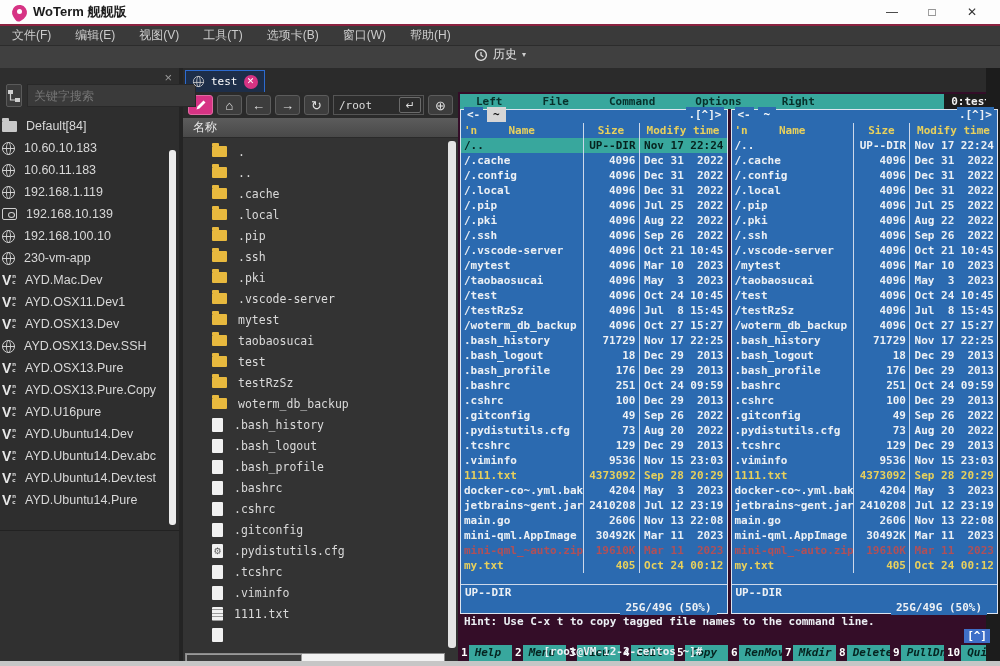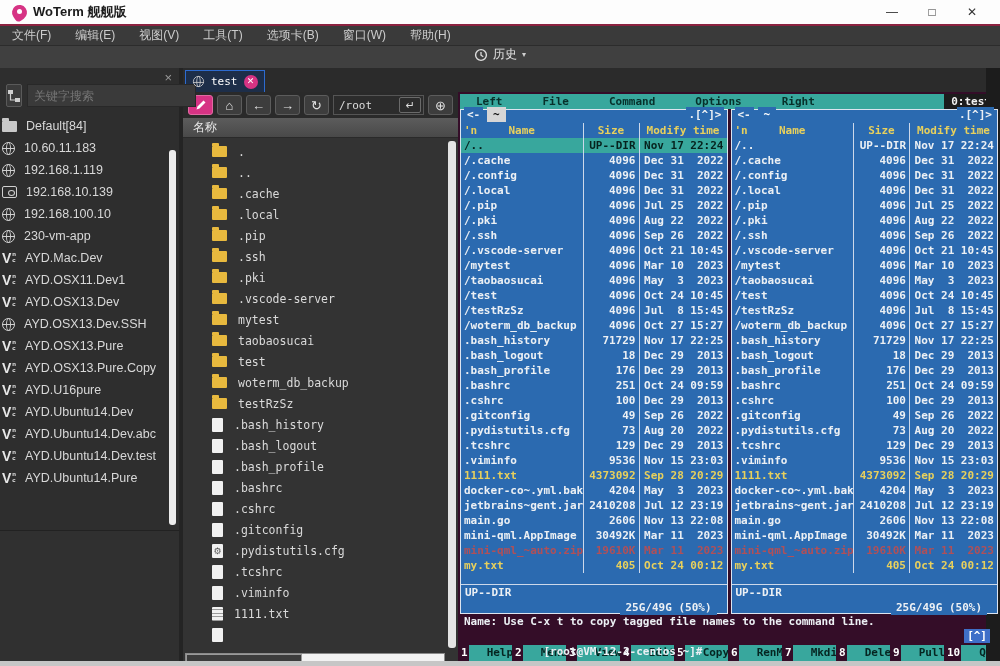--- a/index.html
+++ b/index.html
@@ -141,21 +141,21 @@
   .mini{height:16px;flex:none;border-top:1px solid #ccd8ea;padding-left:4px;}
   .pbot{height:13px;flex:none;position:relative;}
   .free-lbl{position:absolute;right:10px;bottom:-2px;background:var(--mc_blue,#2b6ab0);padding:0 5px;}
   .hintline{height:15px;flex:none;padding-left:4px;white-space:pre;overflow:hidden;}
   .promptline{height:15px;flex:none;padding-left:4px;position:relative;white-space:pre;}
   .corner-badge{position:absolute;right:8px;top:0;background:var(--badge_blue,#3f6fc8);color:#fff;
                 padding:0 3px;height:14px;line-height:14px;}
   .fnbar{height:16px;flex:none;display:flex;gap:2px;margin-top:1px;}
   .fnkey{flex:1;display:flex;min-width:0;}
   .fn-num{flex:none;color:#fff;padding:0 1px;}
-  .fn-label{flex:1;min-width:0;background:var(--mc_teal,#38a79d);color:#052521;padding-left:18px;overflow:hidden;}
+  .fn-label{flex:1;min-width:0;background:var(--mc_teal,#38a79d);color:#052521;padding-left:6px;overflow:hidden;font-style:italic;}
   .bottom-strip{position:absolute;left:0;right:0;bottom:0;height:5px;background:#c6c6c6;z-index:5;}
   svg{shape-rendering:geometricPrecision;}
 </style>
 </head>
 <body>
 
 <div id="app">
 
   <header class="titlebar">
     <span class="logo"></span>
@@ -251,20 +251,26 @@
         <input class="side-search" type="text" placeholder="关键字搜索" style="">
       </div>
       <div class="slist">
 
           <div class="sitem ic-folder">
             <span class="icon icon-sfolder"></span>
 
             <span>Default[84]</span>
           </div>
 
+          <div class="sitem ic-globe">
+
+            <span class="icon icon-globe"></span>
+
+            <span>10.60.10.183</span>
+          </div>
 
           <div class="sitem ic-globe">
 
             <span class="icon icon-globe"></span>
 
             <span>10.60.11.183</span>
           </div>
 
           <div class="sitem ic-globe">
 
@@ -533,27 +539,27 @@
 
               <div class="frow ic-folder">
                 <span class="icon icon-folder"></span>
 
                 <span class="fname">test</span>
               </div>
 
               <div class="frow ic-folder">
                 <span class="icon icon-folder"></span>
 
+                <span class="fname">testRzSz</span>
+              </div>
+
+              <div class="frow ic-folder">
+                <span class="icon icon-folder"></span>
+
                 <span class="fname">woterm_db_backup</span>
-              </div>
-
-              <div class="frow ic-folder">
-                <span class="icon icon-folder"></span>
-
-                <span class="fname">testRzSz</span>
               </div>
 
               <div class="frow ic-file">
 
                 <span class="icon icon-file"></span>
 
                 <span class="fname">.bash_history</span>
               </div>
 
               <div class="frow ic-file">
@@ -1034,21 +1040,21 @@
                   </div>
                 </div>
               <div class="pspacer"></div>
               <div class="mini">UP--DIR</div>
               <div class="pbot">
                 <span class="free-lbl">25G/49G (50%)</span>
               </div>
             </div>
           </div>
 
-          <div class="hintline">Name: Use C-x t to copy tagged file names to the command line.</div>
+          <div class="hintline">Hint: Use C-x t to copy tagged file names to the command line.</div>
           <div class="promptline">
             <span>[root@VM-12-2-centos ~]#</span>
             <span class="corner-badge">[^]</span>
           </div>
           <div class="fnbar">
 
               <div class="fnkey">
                 <span class="fn-num">1</span>
                 <span class="fn-label">Help</span>
               </div>

